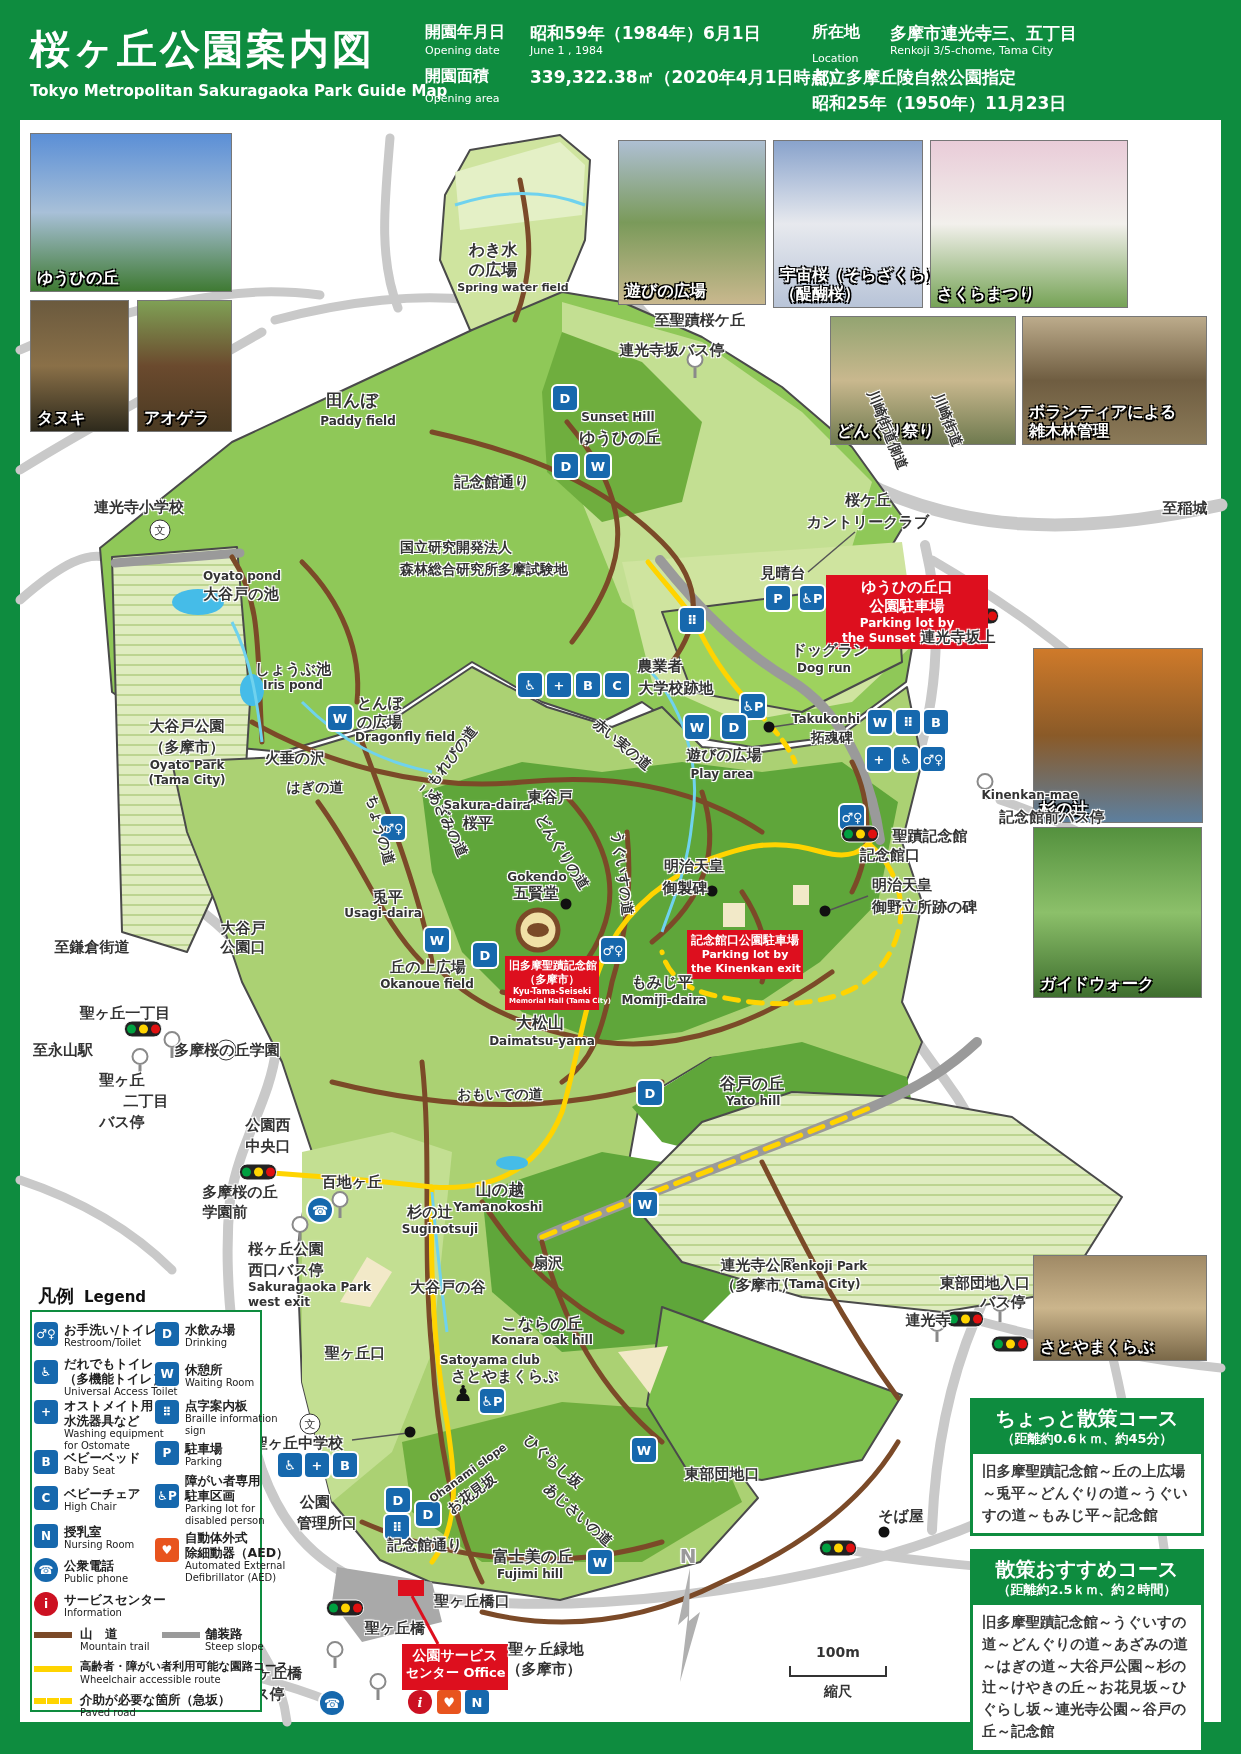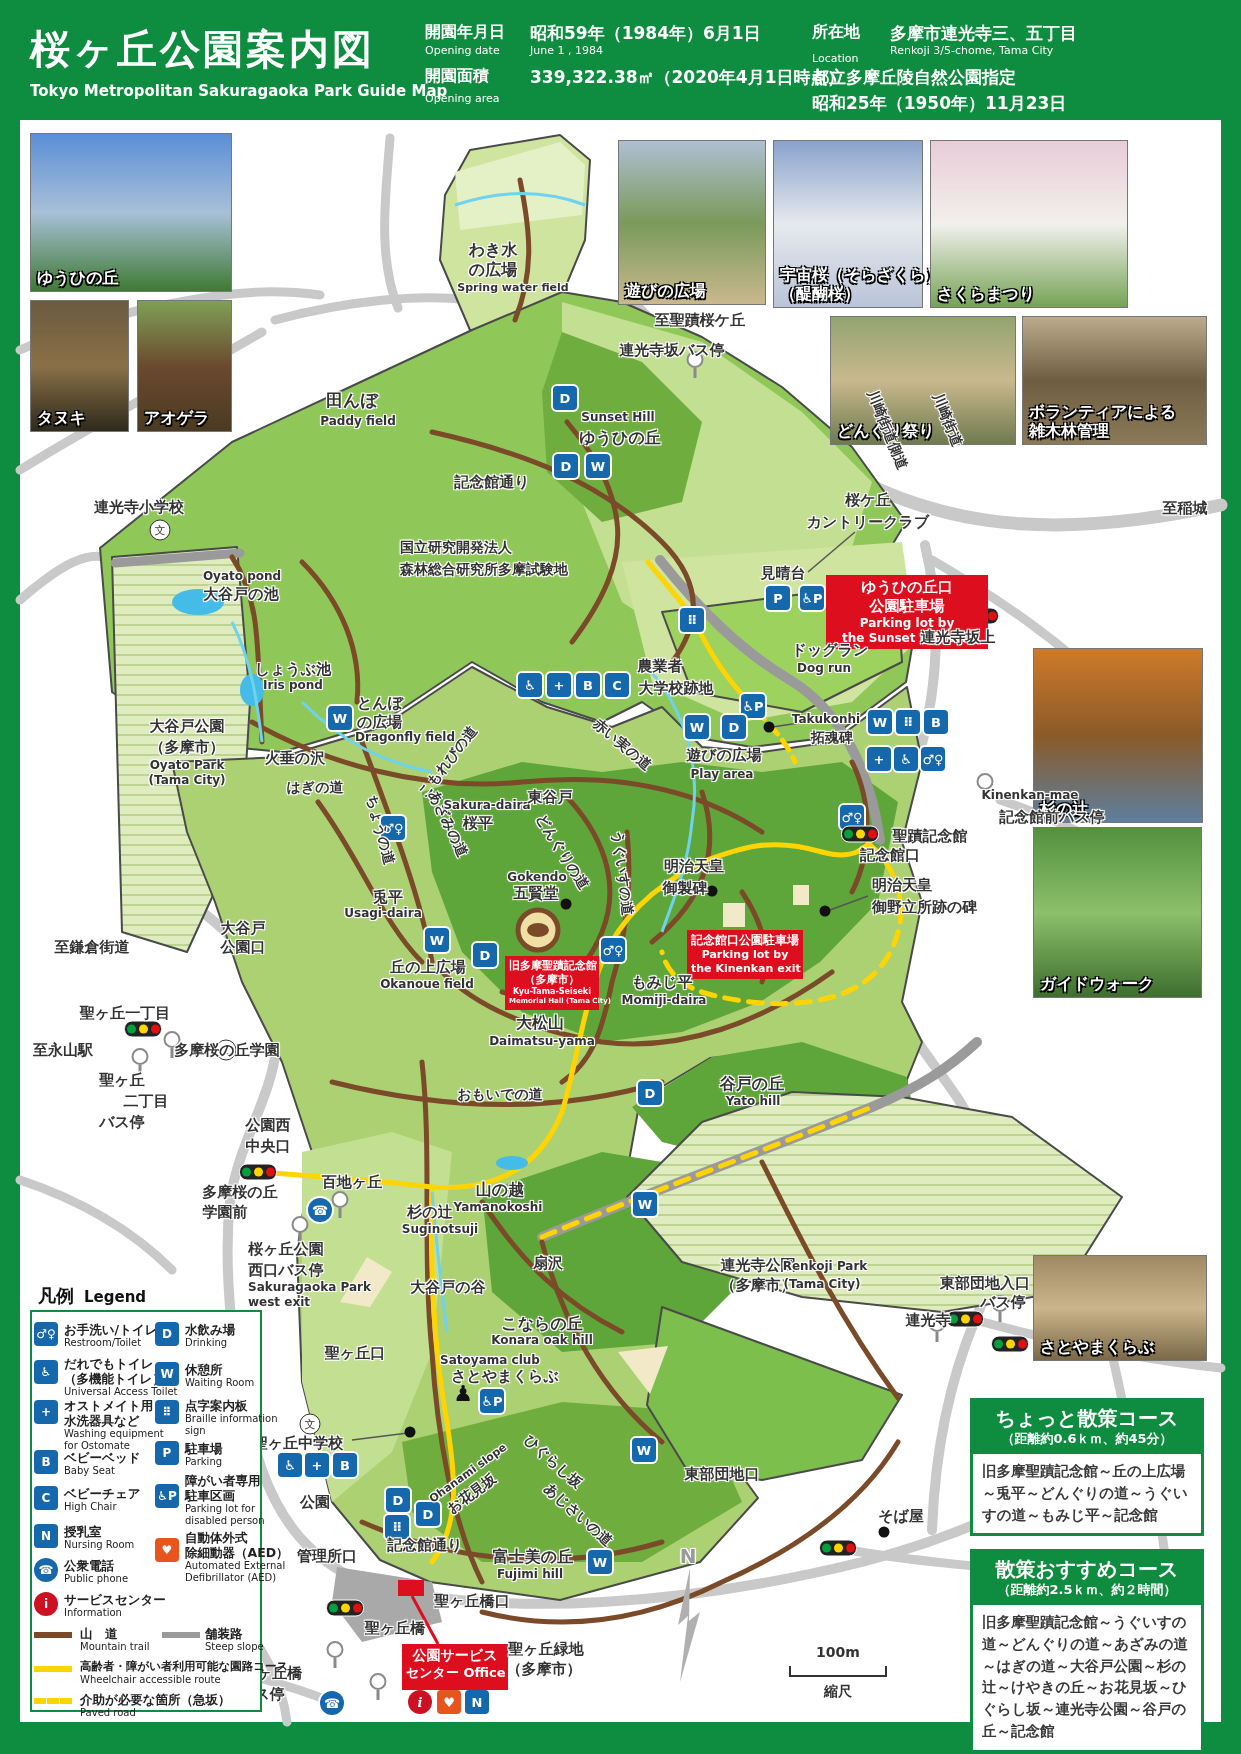--- a/index.html
+++ b/index.html
@@ -487,21 +487,21 @@
       <div class="lbl" style="left: 490px; top: 1360px; font-size: 12px; transform: translate(-50%, -50%) rotate(0deg);">Satoyama club</div>
       <div class="lbl" style="left: 505px; top: 1376px; font-size: 15px; transform: translate(-50%, -50%) rotate(0deg);">さとやまくらぶ</div>
       <div class="lbl" style="left: 355px; top: 1353px; font-size: 15px; transform: translate(-50%, -50%) rotate(0deg);">聖ヶ丘口</div>
       <div class="lbl" style="left: 298px; top: 1443px; font-size: 15px; transform: translate(-50%, -50%) rotate(0deg);">聖ヶ丘中学校</div>
       <div class="lbl" style="left: 553px; top: 1462px; font-size: 14px; transform: translate(-50%, -50%) rotate(42deg);">ひぐらし坂</div>
       <div class="lbl" style="left: 578px; top: 1515px; font-size: 14px; transform: translate(-50%, -50%) rotate(42deg);">あじさいの道</div>
       <div class="lbl" style="left: 468px; top: 1473px; font-size: 11px; transform: translate(-50%, -50%) rotate(-36deg);">Ohanami slope</div>
       <div class="lbl" style="left: 472px; top: 1494px; font-size: 14px; transform: translate(-50%, -50%) rotate(-36deg);">お花見坂</div>
       <div class="lbl" style="left: 425px; top: 1545px; font-size: 15px; transform: translate(-50%, -50%) rotate(0deg);">記念館通り</div>
       <div class="lbl" style="left: 315px; top: 1502px; font-size: 15px; transform: translate(-50%, -50%) rotate(0deg);">公園</div>
-      <div class="lbl" style="left: 327px; top: 1523px; font-size: 15px; transform: translate(-50%, -50%) rotate(0deg); margin-top: 33px;">管理所口</div>
+      <div class="lbl" style="left: 327px; top: 1523px; font-size: 15px; transform: translate(-50%, -50%) rotate(0deg);">管理所口</div>
       <div class="lbl" style="left: 533px; top: 1557px; font-size: 16px; transform: translate(-50%, -50%) rotate(0deg);">富士美の丘</div>
       <div class="lbl" style="left: 530px; top: 1574px; font-size: 12px; transform: translate(-50%, -50%) rotate(0deg);">Fujimi hill</div>
       <div class="lbl" style="left: 472px; top: 1601px; font-size: 15px; transform: translate(-50%, -50%) rotate(0deg);">聖ヶ丘橋口</div>
       <div class="lbl" style="left: 395px; top: 1628px; font-size: 15px; transform: translate(-50%, -50%) rotate(0deg);">聖ヶ丘橋</div>
       <div class="lbl" style="left: 546px; top: 1649px; font-size: 15px; transform: translate(-50%, -50%) rotate(0deg);">聖ヶ丘緑地</div>
       <div class="lbl" style="left: 544px; top: 1669px; font-size: 15px; transform: translate(-50%, -50%) rotate(0deg);">（多摩市）</div>
       <div class="lbl" style="left: 272px; top: 1673px; font-size: 15px; transform: translate(-50%, -50%) rotate(0deg);">聖ヶ丘橋</div>
       <div class="lbl" style="left: 262px; top: 1694px; font-size: 15px; transform: translate(-50%, -50%) rotate(0deg);">バス停</div>
       <div class="lbl" style="left: 722px; top: 1474px; font-size: 15px; transform: translate(-50%, -50%) rotate(0deg);">東部団地口</div>
       <div class="lbl" style="left: 758px; top: 1265px; font-size: 15px; transform: translate(-50%, -50%) rotate(0deg);">連光寺公園</div>

